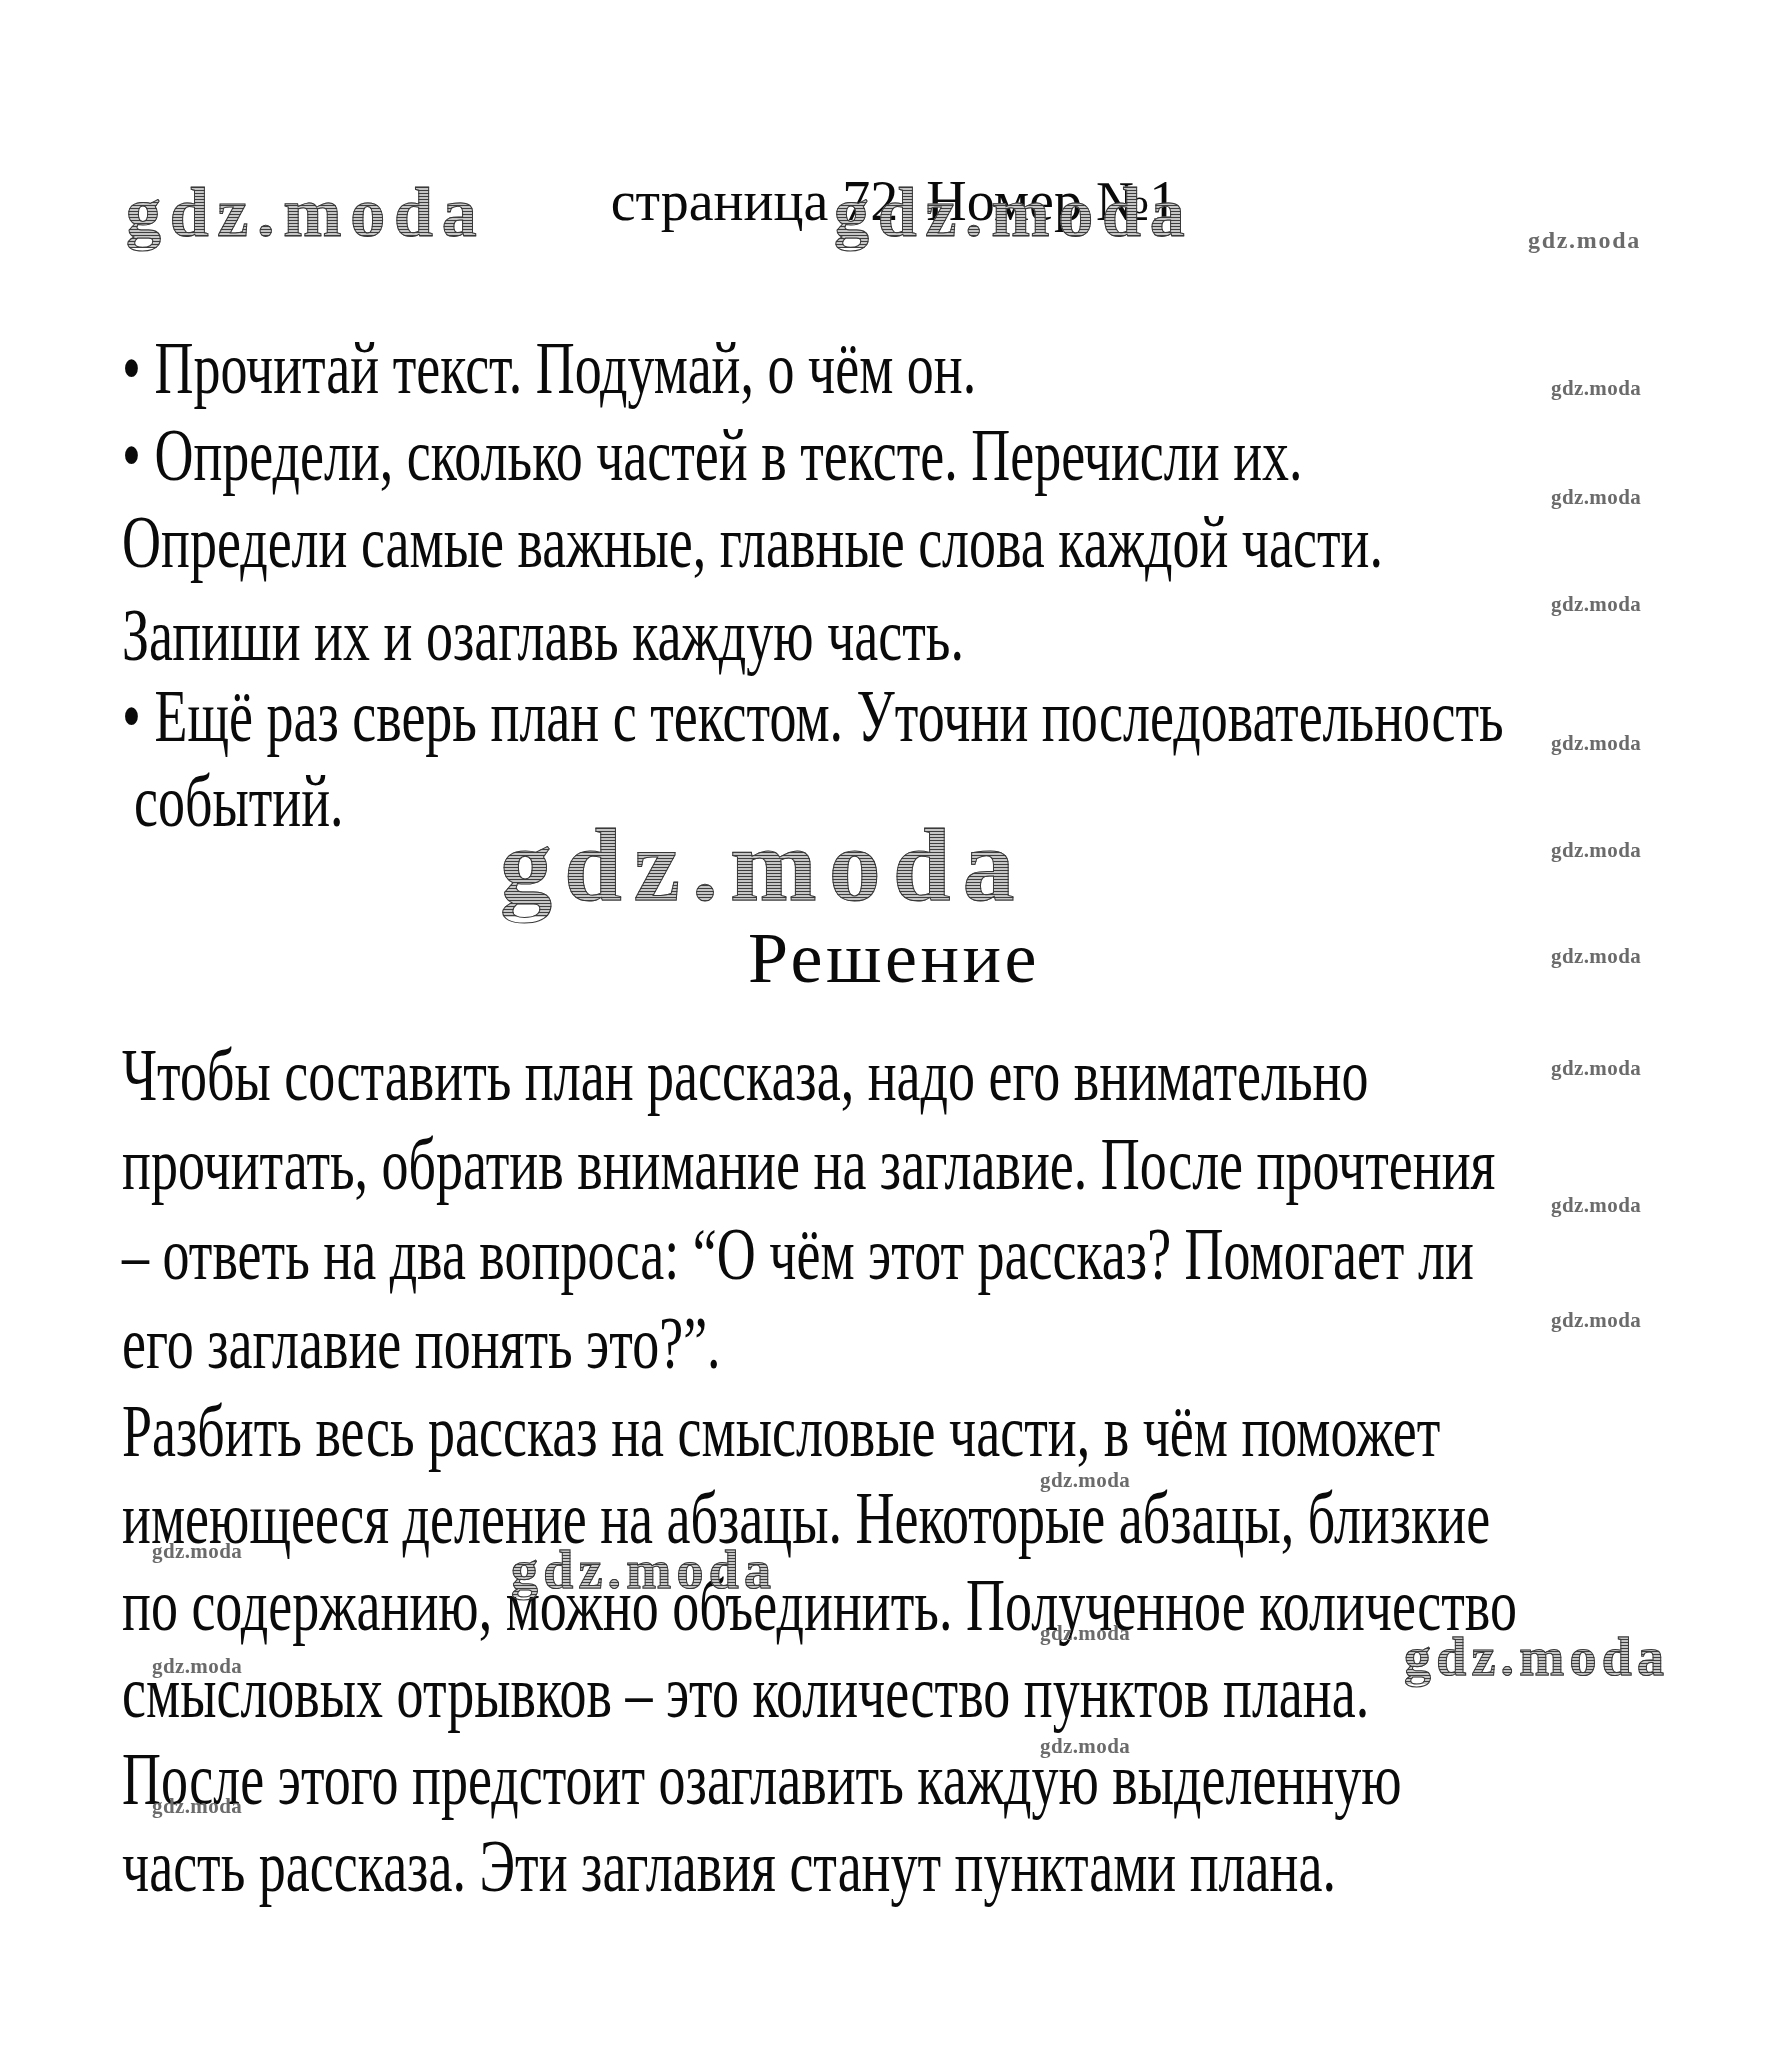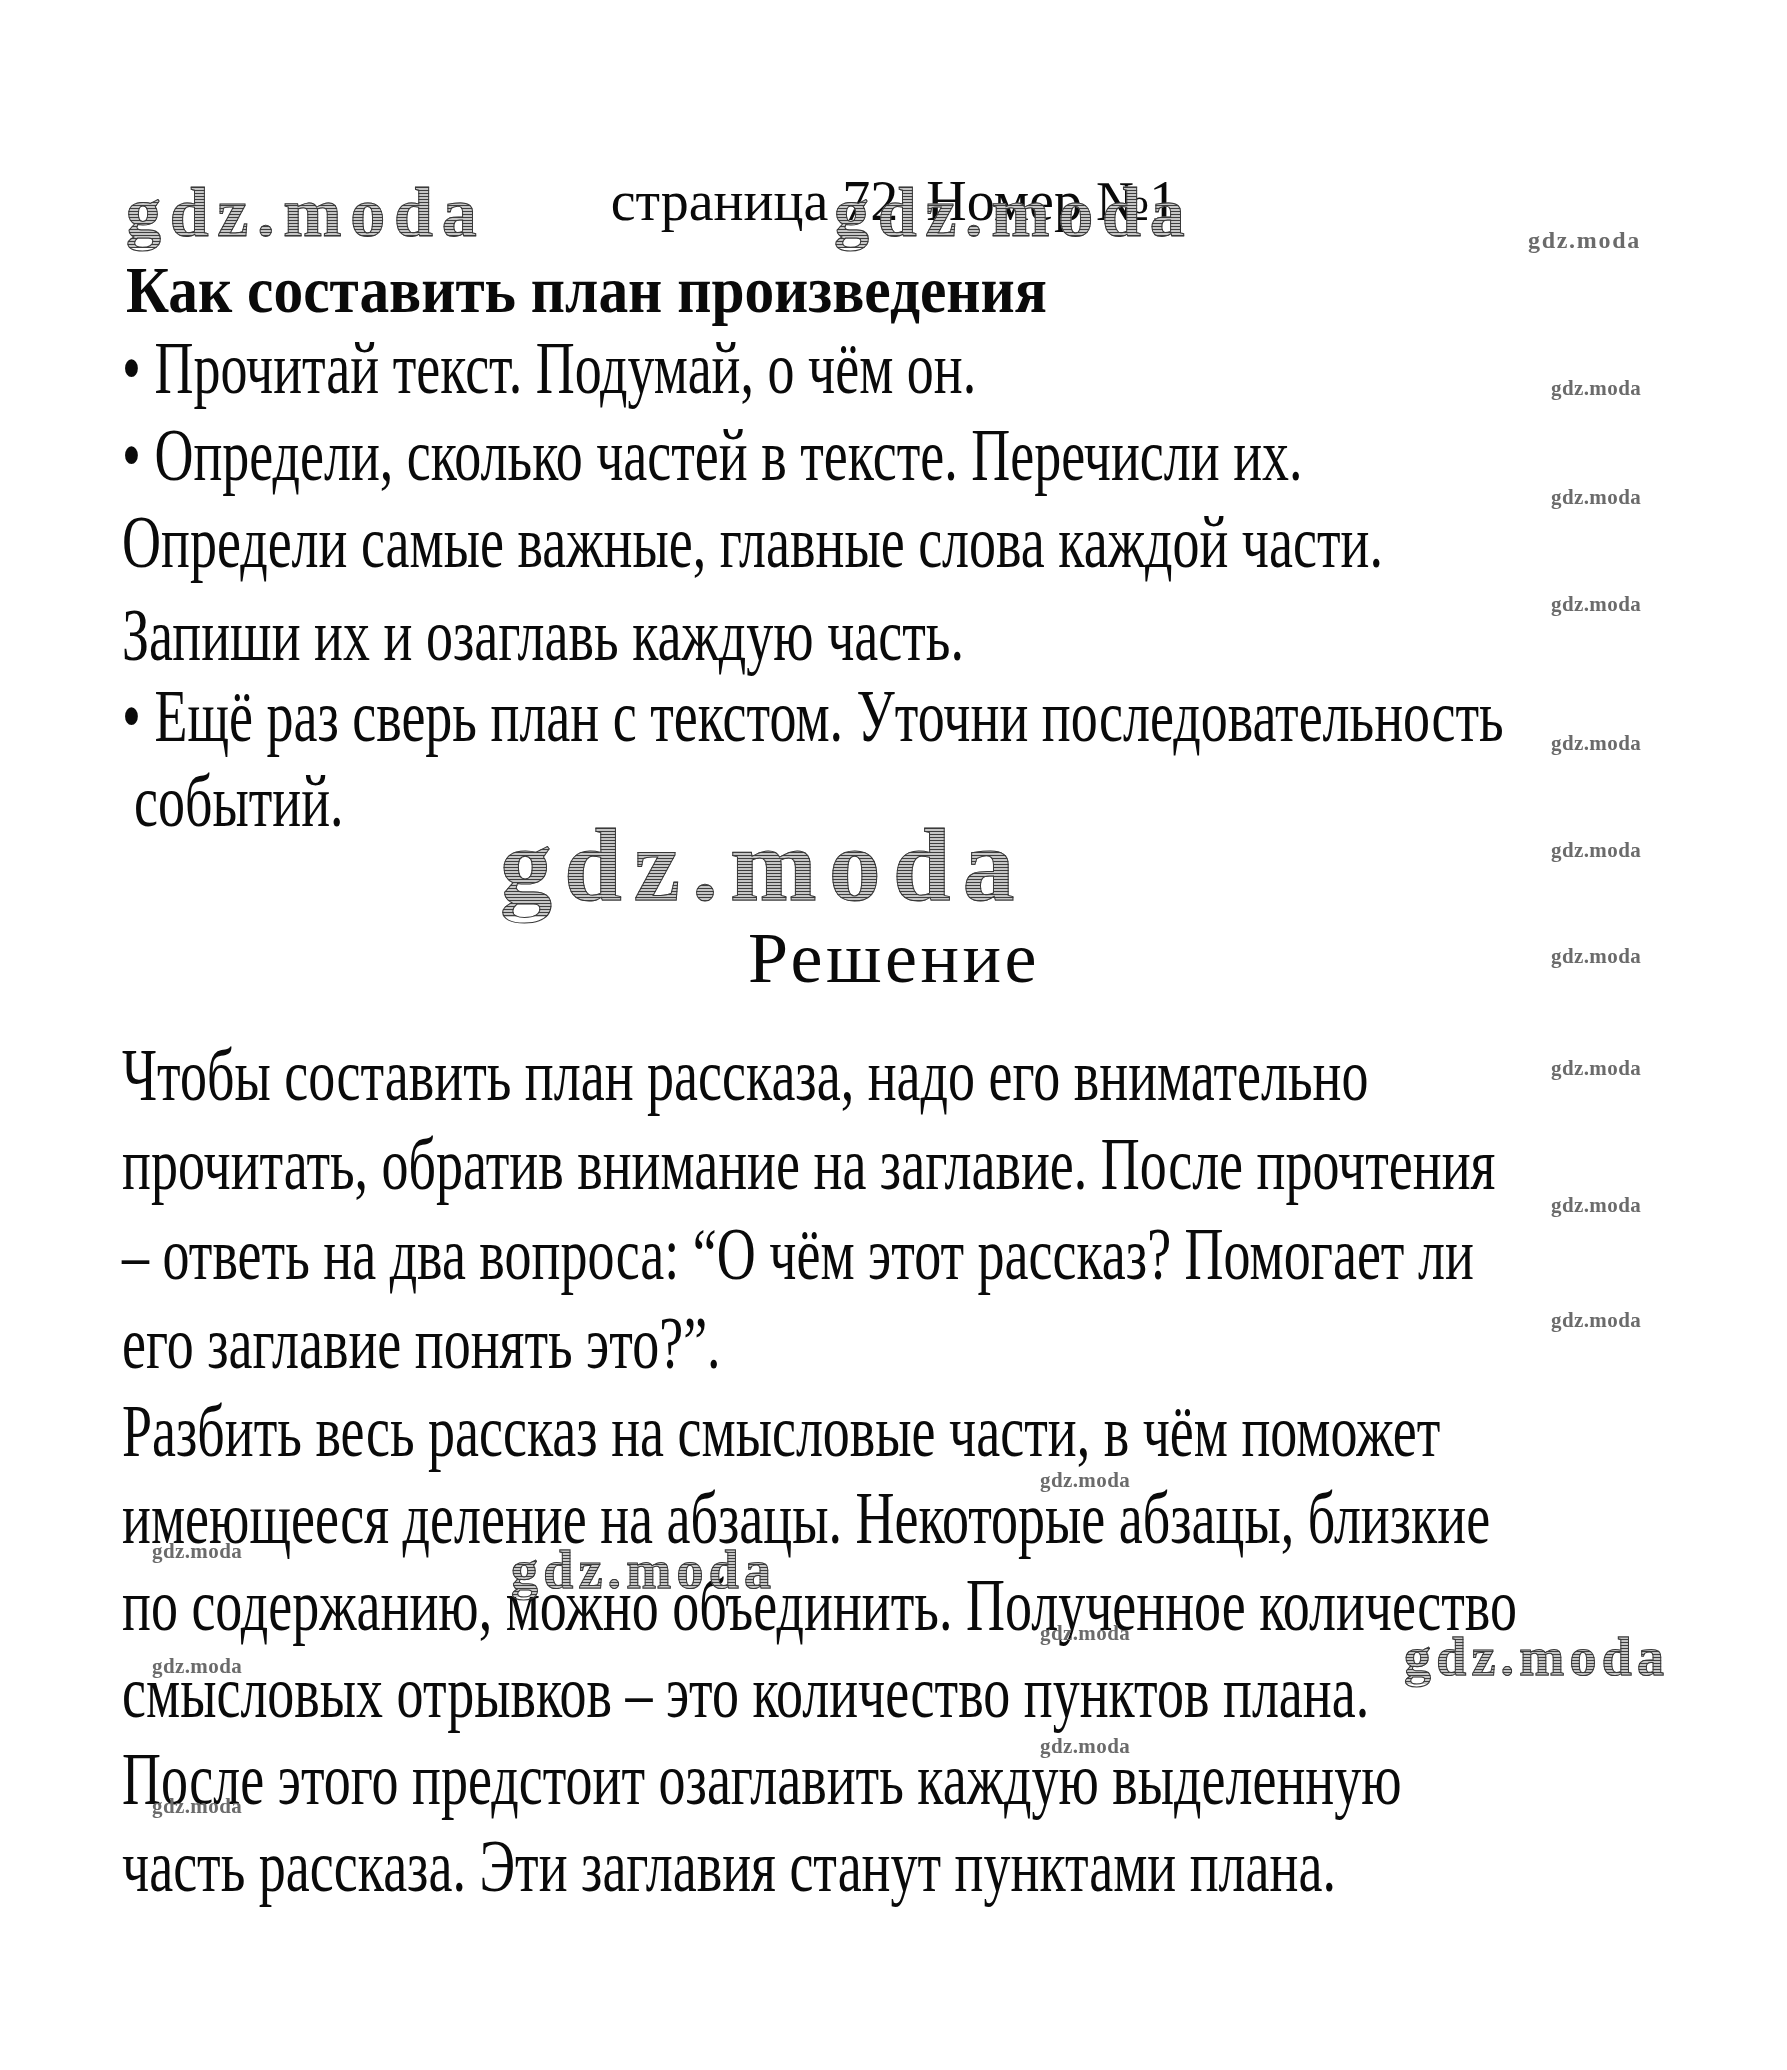--- a/index.html
+++ b/index.html
@@ -71,23 +71,20 @@
 <div class="page">
 
   <div class="center-line title" style="top:129px;">
     <span>страница 72. Номер №1</span>
   </div>
 
   <div class="wm sketch wm-lg" style="top:178px;left:126px;">gdz.moda</div>
   <div class="wm sketch wm-lg" style="top:178px;left:834px;">gdz.moda</div>
   <div class="wm wm-sm2" style="top:228px;left:1528px;">gdz.moda</div>
 
-  <div class="line heading" style="top:257px;">
-    <span class="t">Как составить план произведения</span>
-  </div>
 
   <div class="line" style="top:417px;"><span class="t">• Определи, сколько частей в тексте. Перечисли их.</span></div>
   <div class="line" style="top:330px;"><span class="t">• Прочитай текст. Подумай, о чём он.</span></div>
   <div class="line" style="top:504px;"><span class="t">Определи самые важные, главные слова каждой части.</span></div>
   <div class="line" style="top:585px;margin-top:12px;"><span class="t">Запиши их и озаглавь каждую часть.</span></div>
   <div class="line" style="top:678px;"><span class="t">• Ещё раз сверь план с текстом. Уточни последовательность</span></div>
   <div class="line" style="top:763px;margin-left:12px;"><span class="t">событий.</span></div>
 
   <div class="wm wm-sm" style="top:378px;left:1551px;">gdz.moda</div>
   <div class="wm wm-sm" style="top:487px;left:1551px;">gdz.moda</div>

